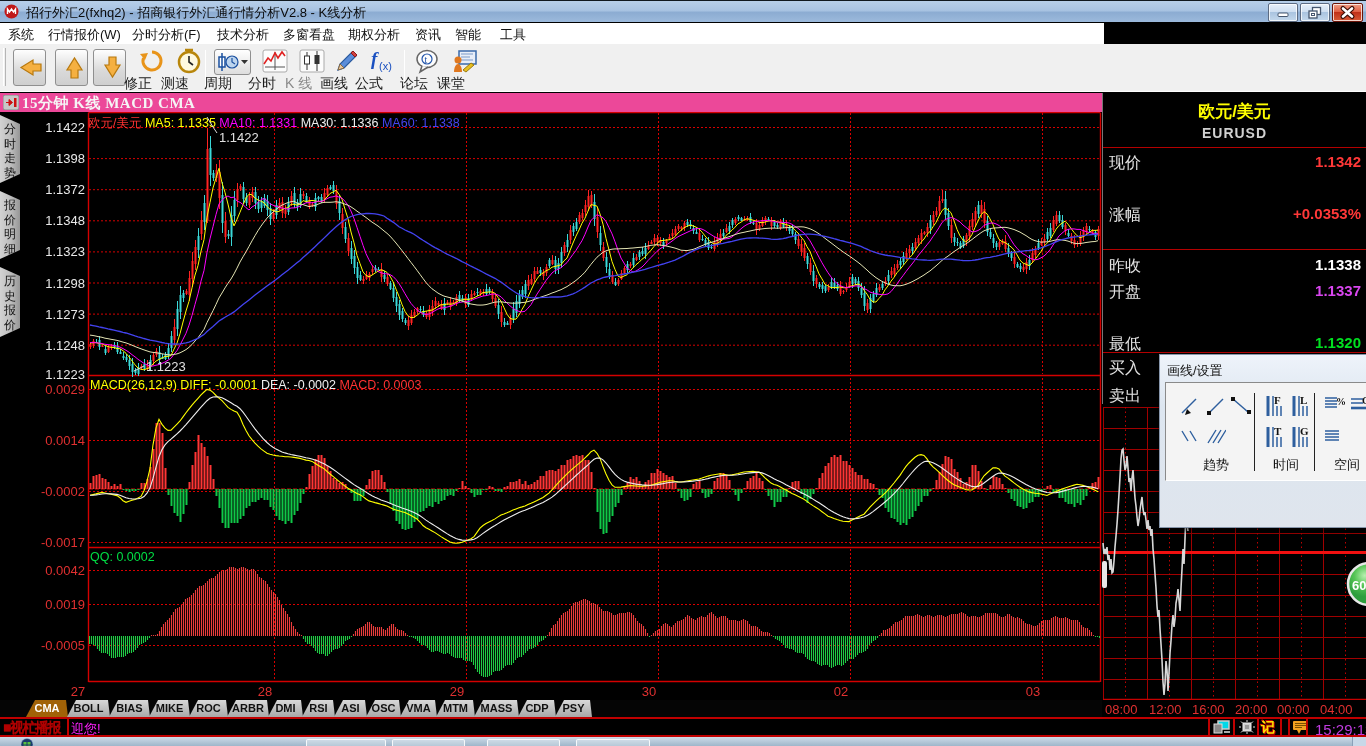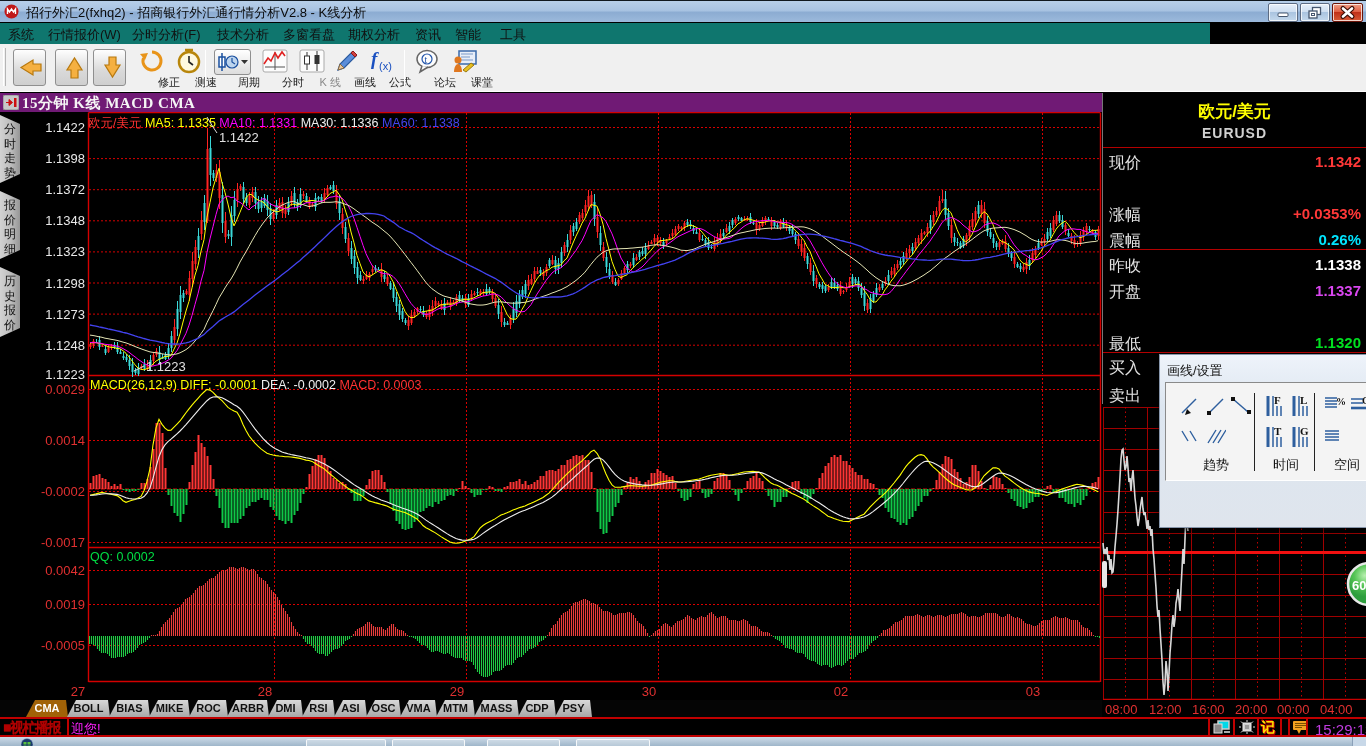--- a/index.html
+++ b/index.html
@@ -3,30 +3,30 @@
 <style>
 *{margin:0;padding:0;box-sizing:border-box}
 html,body{width:1366px;height:746px;overflow:hidden;background:#000;font-family:"Liberation Sans",sans-serif}
 .abs{position:absolute}
 #titlebar{left:0;top:0;width:1366px;height:22px;background:linear-gradient(#b7cfe9 0%,#a8c3e2 45%,#8cacd2 55%,#9cbadc 100%);border-top:1px solid #10181f}
 #titlebar .tt{position:absolute;left:26px;top:3px;font-size:13px;color:#0a0a0a}
 #applogo{position:absolute;left:4px;top:3px;width:15px;height:15px}
 .wbtn{position:absolute;top:2px;height:19px;border:1px solid #5c6b82;border-radius:2px;background:linear-gradient(#e7f0fa 0%,#cfdff1 45%,#aac4e0 50%,#c4d8ec 100%);box-shadow:inset 0 0 0 1px rgba(255,255,255,.75)}
 #wmin{left:1268px;width:30px}#wmax{left:1300px;width:30px}
 #wclose{left:1332px;width:31px;background:linear-gradient(#f0a088 0%,#e06045 45%,#c03018 50%,#d85c38 100%);border-color:#6b1408}
-#menubar{left:0;top:23px;width:1210px;height:21px;background:#0f766e;font-size:13px;color:#111}
+#menubar{left:0;top:23px;width:1104px;height:21px;background:#ffffff;font-size:13px;color:#111}
 #menubar span{position:absolute;top:3px}
 #toolbar{left:0;top:44px;width:1366px;height:48px;background:#f0f0f0;border-bottom:1px solid #9a9a9a}
 #toolbar:after{content:"";position:absolute;left:0;top:47px;width:1366px;height:1px;background:#fdfdfd}
 .grip{position:absolute;left:3px;top:4px;width:3px;height:38px;border-left:1px solid #fff;border-right:1px solid #b5b5b5}
 .abtn{position:absolute;top:5px;width:33px;height:37px;border:1px solid #8f8f8f;border-radius:3px;background:linear-gradient(#fefefe,#d9d9d9 60%,#cfcfcf)}
 .tsep{position:absolute;top:6px;width:1px;height:36px;background:#b8b8b8;border-right:1px solid #fff}
-.tlab{position:absolute;top:31px;font-size:11px;color:#1a1a1a;width:56px;text-align:right}
+.tlab{position:absolute;top:31px;font-size:14px;color:#1a1a1a;width:56px;text-align:left}
 .ticon{position:absolute;top:4px}
-#chdr{left:0;top:93px;width:1366px;height:19px;background:#701a75}
+#chdr{left:0;top:93px;width:1366px;height:19px;background:#ec4899}
 #chdr .t{position:absolute;left:22px;top:1px;font-family:"Liberation Serif",serif;font-weight:bold;font-size:15px;color:#f5f5f5;letter-spacing:.5px}
 .stab{position:absolute;left:0;width:20px;background:linear-gradient(90deg,#d2d2d2,#bcbcbc 55%,#969696);clip-path:polygon(0 0,100% 9px,100% calc(100% - 9px),0 100%);color:#111;font-size:12px;text-align:center;line-height:14.5px;padding-top:7px;white-space:pre-line}
 #chart{position:absolute;left:0;top:112px}
 #mini{position:absolute;left:1102px;top:404px}
 .axw{font-size:13px;fill:#e8e8e8;text-anchor:end;font-family:"Liberation Sans"}
 .axr{font-size:13px;fill:#e03030;text-anchor:end;font-family:"Liberation Sans"}
 .axd{font-size:13px;fill:#e03030;text-anchor:middle;font-family:"Liberation Sans"}
 .lb{font-size:12.5px;font-family:"Liberation Sans"}
 .an{font-size:13px;fill:#e0e0e0;font-family:"Liberation Sans"}
 .gd{stroke:#d80000;stroke-width:1;stroke-dasharray:2 2;fill:none}
@@ -266,21 +266,20 @@
 史
 报
 价</div>
 
 <div class="abs" id="rpanel">
  <div class="ttl">欧元/美元</div>
  <div class="sym">EURUSD</div>
  <div class="rsep" style="top:54px"></div>
  <div class="qrow" style="top:60px">现价<b style="color:#ff3838">1.1342</b></div>
  <div class="qrow" style="top:112px">涨幅<b style="color:#ff3838">+0.0353%</b></div>
- <div class="qrow" style="top:138px">震幅<b style="color:#00e5ff">0.26%</b></div>
  <div class="rsep" style="top:156px"></div>
  <div class="qrow" style="top:163px">昨收<b style="color:#fff">1.1338</b></div>
  <div class="qrow" style="top:189px">开盘<b style="color:#d946ef">1.1337</b></div>
  <div class="qrow" style="top:241px">最低<b style="color:#00e020">1.1320</b></div>
  <div class="rsep" style="top:259px"></div>
  <div class="qrow" style="top:265px">买入</div>
  <div class="qrow" style="top:293px">卖出</div>
 </div>
 
 <svg id="mini" viewBox="1102 404 264 296" width="264" height="296">

